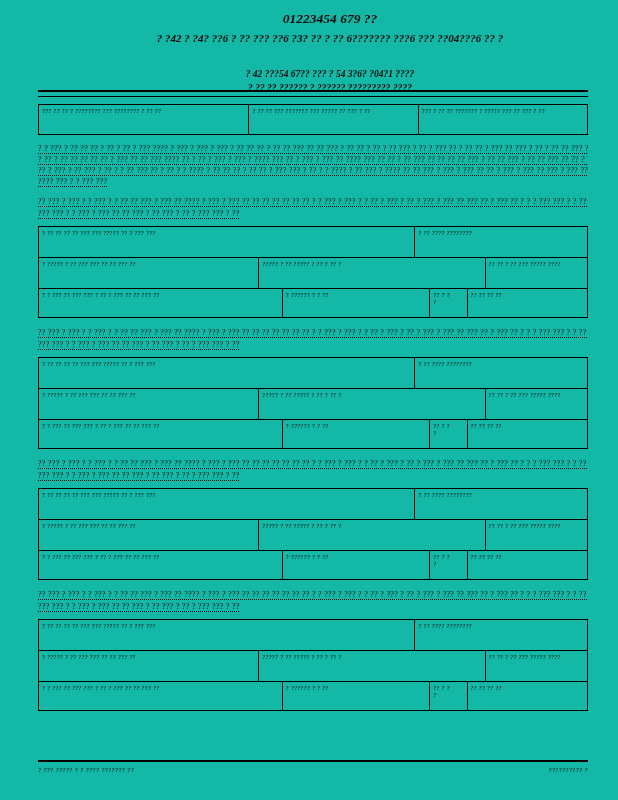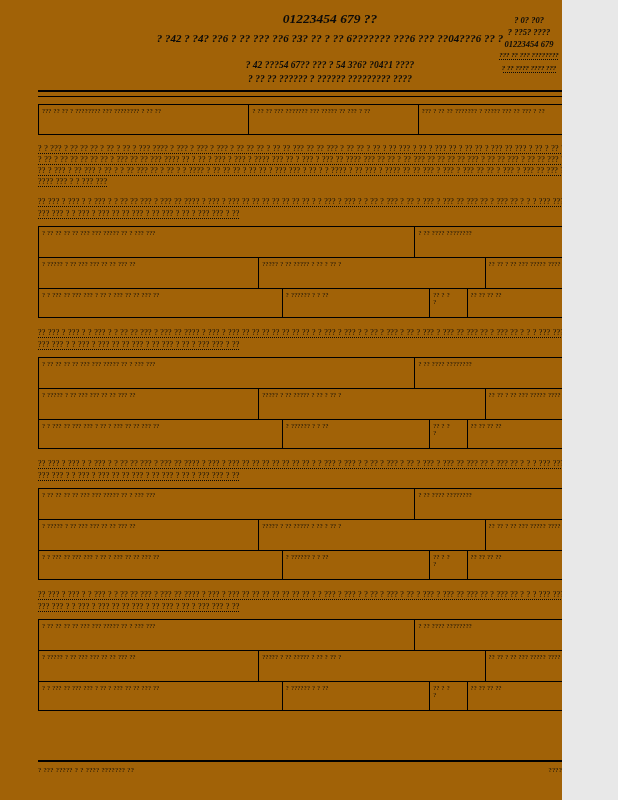--- a/index.html
+++ b/index.html
@@ -1,41 +1,41 @@
 <!DOCTYPE html>
 <html><head>
 <meta charset="utf-8">
 <style>
   * { margin: 0; padding: 0; box-sizing: border-box; }
   html, body { background: #e8e8e8; }
   body { font-family: "Liberation Serif", serif; }
   .page {
     position: relative;
-    width: 562px; height: 800px;
-    background: #a16207;
+    width: 618px; height: 800px;
+    background: #14b8a6;
     color: #0a0a0a;
     overflow: hidden;
   }
   .content { position: absolute; left: 38px; width: 550px; top: 0; }
 
   
   .garble {
     text-decoration: underline;
     text-decoration-style: dotted;
     text-decoration-thickness: 1px;
     text-underline-offset: 2px;
     white-space: nowrap; overflow: hidden; display: block;
   }
 
   
   .header { position: relative; height: 88px; }
   .hdr-center { position: absolute; left: 92px; width: 400px; top: 11px; text-align: center; }
   .hdr-center .t1 { font-size: 13.5px; font-weight: bold; font-style: italic; white-space: nowrap; }
   .hdr-center .t2 { font-size: 11px; font-weight: bold; font-style: italic; margin-top: 5px; }
-  .hdr-center .t3 { font-size: 9.5px; font-weight: bold; font-style: italic; margin-top: 14px; }
+  .hdr-center .t3 { font-size: 9.5px; font-weight: bold; font-style: italic; margin-top: 23px; }
   .hdr-center .t4 { font-size: 9.5px; font-weight: bold; font-style: italic; margin-top: 2px; }
   .hdr-center .garble { display: inline-block; }
   .hdr-right { position: absolute; right: 0px; top: 14px; width: 118px; text-align: center;
                font-style: italic; font-weight: bold; }
   .hdr-right .r-big { font-size: 8.5px; line-height: 12px; white-space: nowrap; }
   .hdr-right .r-sm  { font-size: 6.8px; line-height: 10px; }
   .hdr-right .garble { display: inline-block; }
 
   
   .double-rule { margin-top: 2px; }
@@ -78,27 +78,20 @@
 <div class="page">
   <div class="content">
 
     <div class="header">
       <div class="hdr-center">
         <div class="t1">01223454 679 ??</div>
         <div class="t2"><span class="garble">? ?42 ? ?4? ??6 ? ?? ??? ??6 ?3? ?? ? ?? 6??????? ???6 ??? ??04???6 ?? ?</span></div>
         <div class="t3"><span class="garble">? 42 ???54 67?? ??? ? 54 3?6? ?04?1 ????</span></div>
         <div class="t4"><span class="garble">? ?? ??  ?????? ? ??????   ????????? ????</span></div>
       </div>
-      <div class="hdr-right">
-        <div class="r-big">? 0? ?0?</div>
-        <div class="r-big">? ??5? ????</div>
-        <div class="r-big">01223454 679</div>
-        <div class="r-sm"><span class="garble">??? ?? ??? ????????</span></div>
-        <div class="r-sm"><span class="garble">? ?? ???? ???? ???</span></div>
-      </div>
     </div>
 
     <div class="double-rule">
       <div class="thick"></div>
         <div class="thin"></div>
     </div>
 
     <div class="top-table">
       <div class="cell tt-c1">
         <span class="garble label">??? ?? ?? ? ???????? ??? ???????? ? ?? ??</span>

